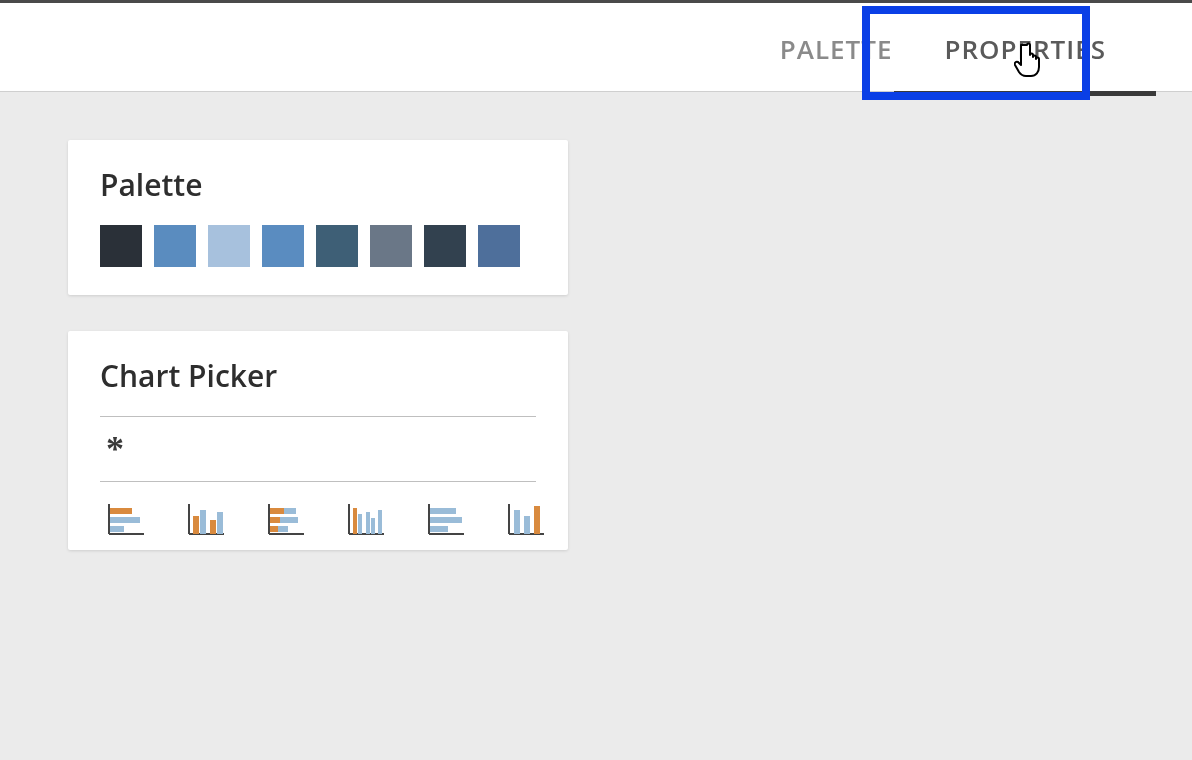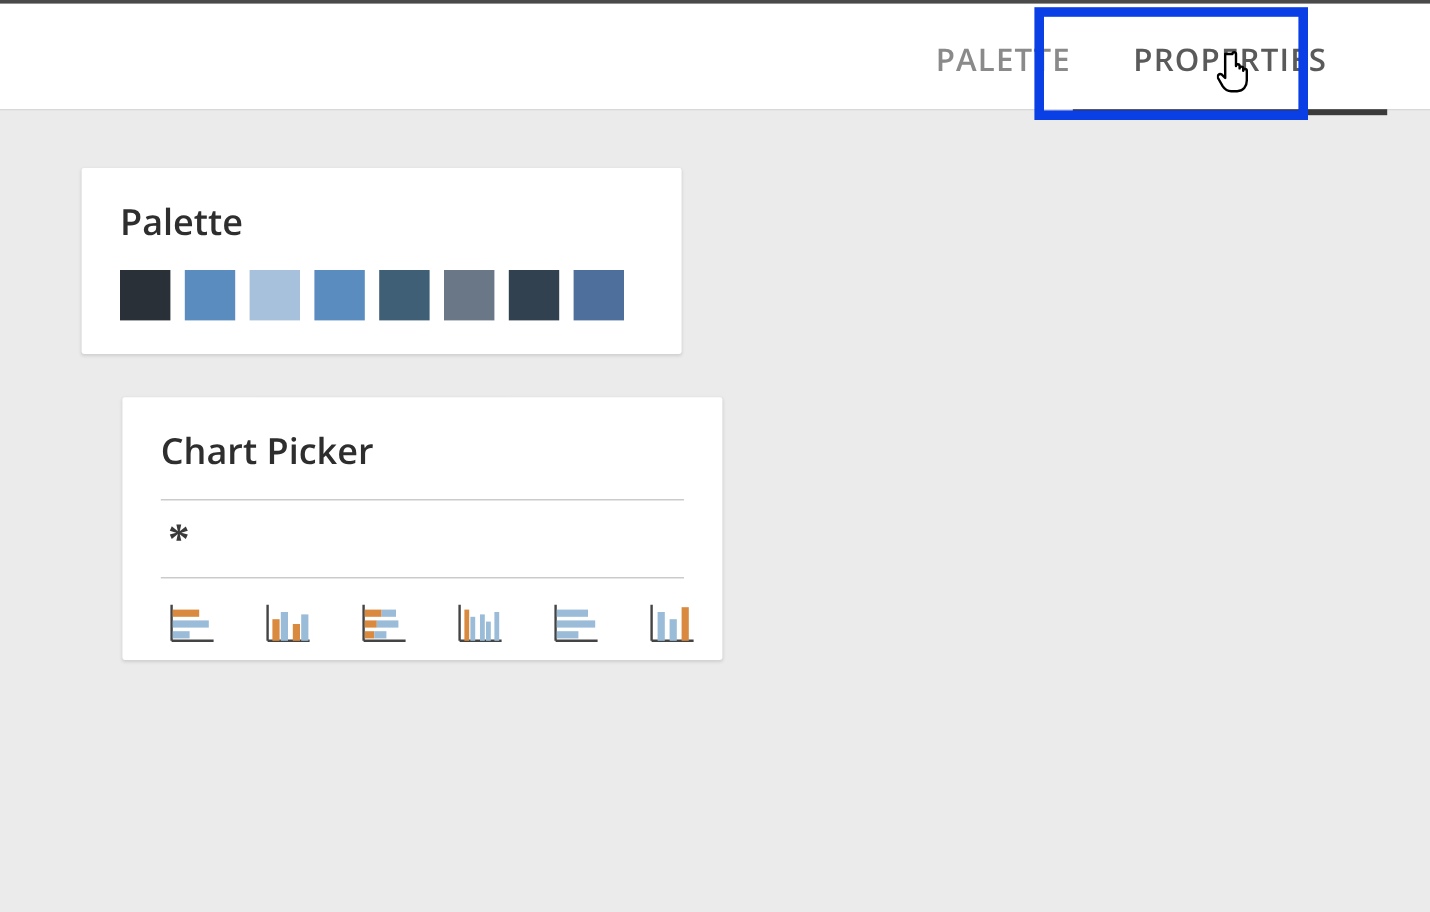--- a/index.html
+++ b/index.html
@@ -166,21 +166,21 @@
         <div class="swatch" style="background: rgb(90, 140, 191);"></div>
         <div class="swatch" style="background: rgb(167, 193, 221);"></div>
         <div class="swatch" style="background: rgb(90, 140, 192);"></div>
         <div class="swatch" style="background: rgb(62, 95, 118);"></div>
         <div class="swatch" style="background: rgb(106, 119, 135);"></div>
         <div class="swatch" style="background: rgb(50, 65, 79);"></div>
         <div class="swatch" style="background: rgb(78, 111, 155);"></div>
       </div>
   </div>
 
-  <div class="card" style="padding-bottom:0;margin-left:34px;">
+  <div class="card" style="padding-bottom:0;">
     <div class="card-title">Chart Picker</div>
 
     <div class="chart-section first">
       <span class="asterisk">*</span>
     </div>
 
     <div class="chart-section">
       <div class="chart-grid" id="chart-grid">
 
       <div class="chart-cell">

